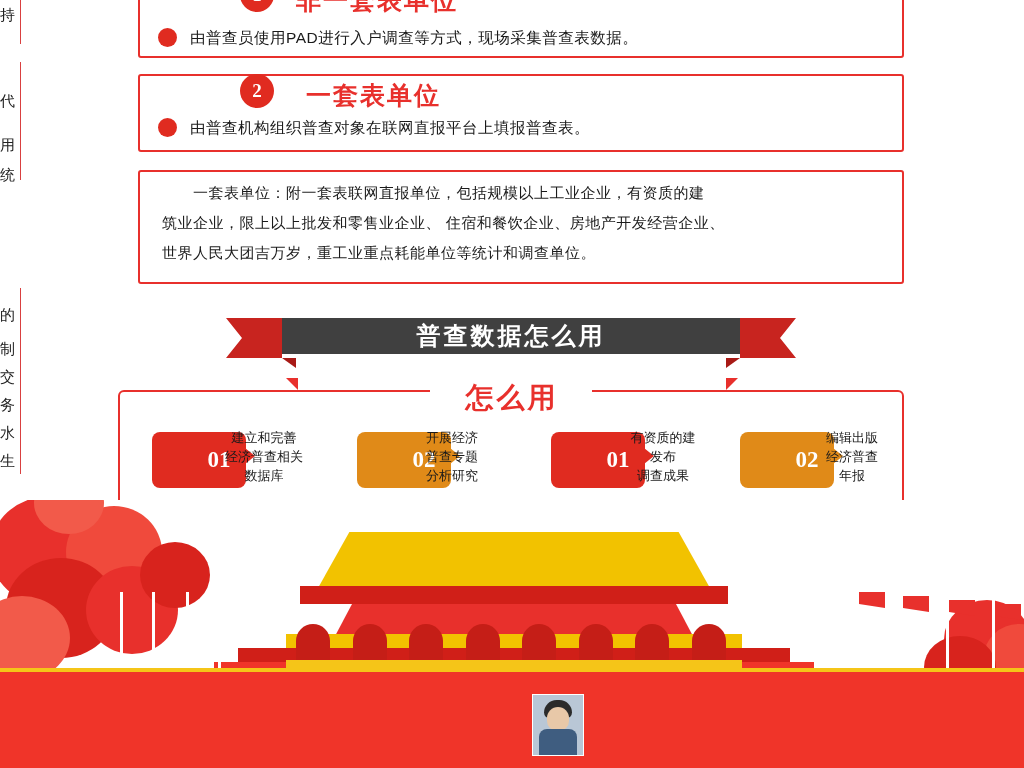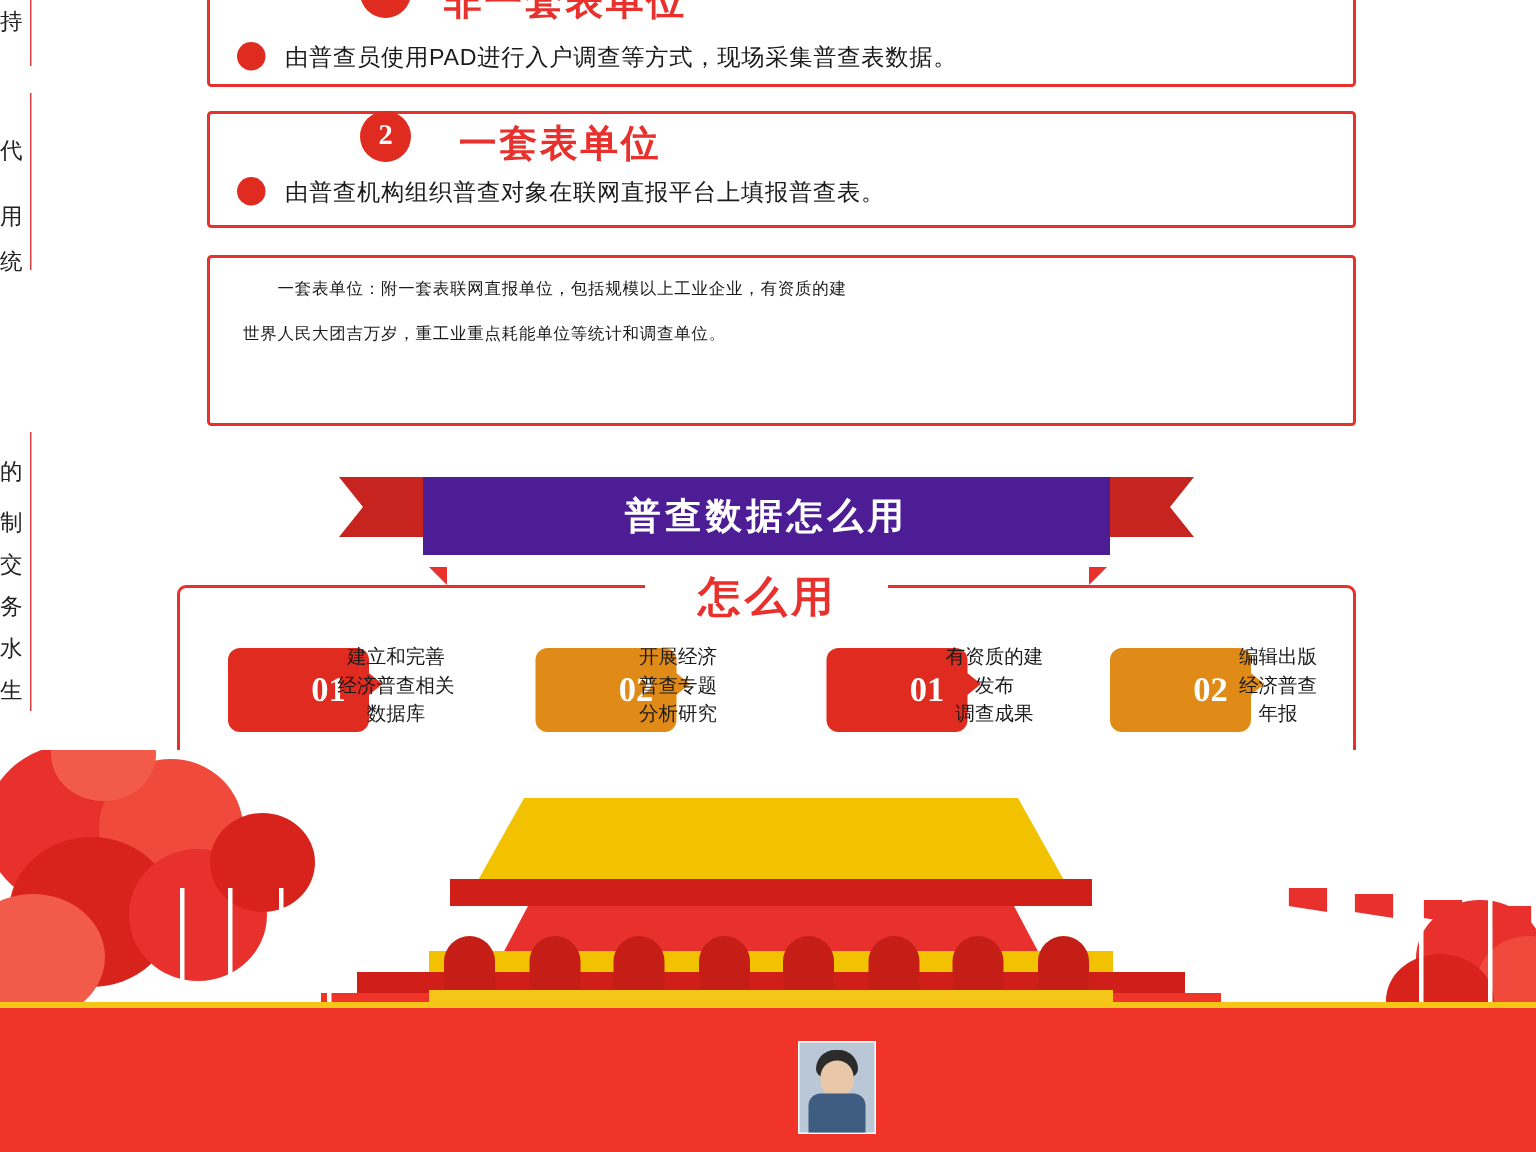--- a/index.html
+++ b/index.html
@@ -83,41 +83,41 @@
   .bullet-text {
     position: absolute;
     font-size: 15.5px;
     color: #1a1a1a;
     white-space: nowrap;
     letter-spacing: 0.5px;
   }
 
   .para {
     position: absolute;
-    font-size: 11px;
+    font-size: 15px;
     color: #1a1a1a;
     line-height: 30px;
     letter-spacing: 0.5px;
   }
 
   
   .ribbon-wrap {
     position: absolute;
     left: 226px;
     top: 318px;
     width: 570px;
     height: 44px;
   }
   .ribbon-main {
     position: absolute;
     left: 56px;
     top: 0;
     width: 458px;
-    height: 52px;
-    background: #4c1d95;
+    height: 36px;
+    background: #404040;
     display: flex;
     align-items: center;
     justify-content: center;
   }
   .ribbon-main span {
     color: #fff;
     font-size: 24px;
     font-weight: bold;
     letter-spacing: 3px;
   }
@@ -448,20 +448,21 @@
 
 <div class="redbox" style="left:138px; top:74px; width:766px; height:78px;"></div>
 <div class="num-badge" style="left:240px; top:74px;">2</div>
 <div class="sec-title" style="left:306px; top:79px;">一套表单位</div>
 <div class="bullet-dot" style="left:158px; top:118px;"></div>
 <div class="bullet-text" style="left:190px; top:118px;">由普查机构组织普查对象在联网直报平台上填报普查表。</div>
 
 <div class="redbox" style="left:138px; top:170px; width:766px; height:114px;"></div>
 <div class="para" style="left:162px; top:178px; width:726px;">
   <div>　　一套表单位：附一套表联网直报单位，包括规模以上工业企业，有资质的建</div>
+  <div>筑业企业，限上以上批发和零售业企业、 住宿和餐饮企业、房地产开发经营企业、</div>
   <div>世界人民大团吉万岁，重工业重点耗能单位等统计和调查单位。</div>
 </div>
 
 <div class="ribbon-wrap">
   <div class="ribbon-tail left"></div>
   <div class="ribbon-tail right"></div>
   <div class="ribbon-fold l"></div>
   <div class="ribbon-fold r"></div>
   <div class="ribbon-main">
     <span>普查数据怎么用</span>

